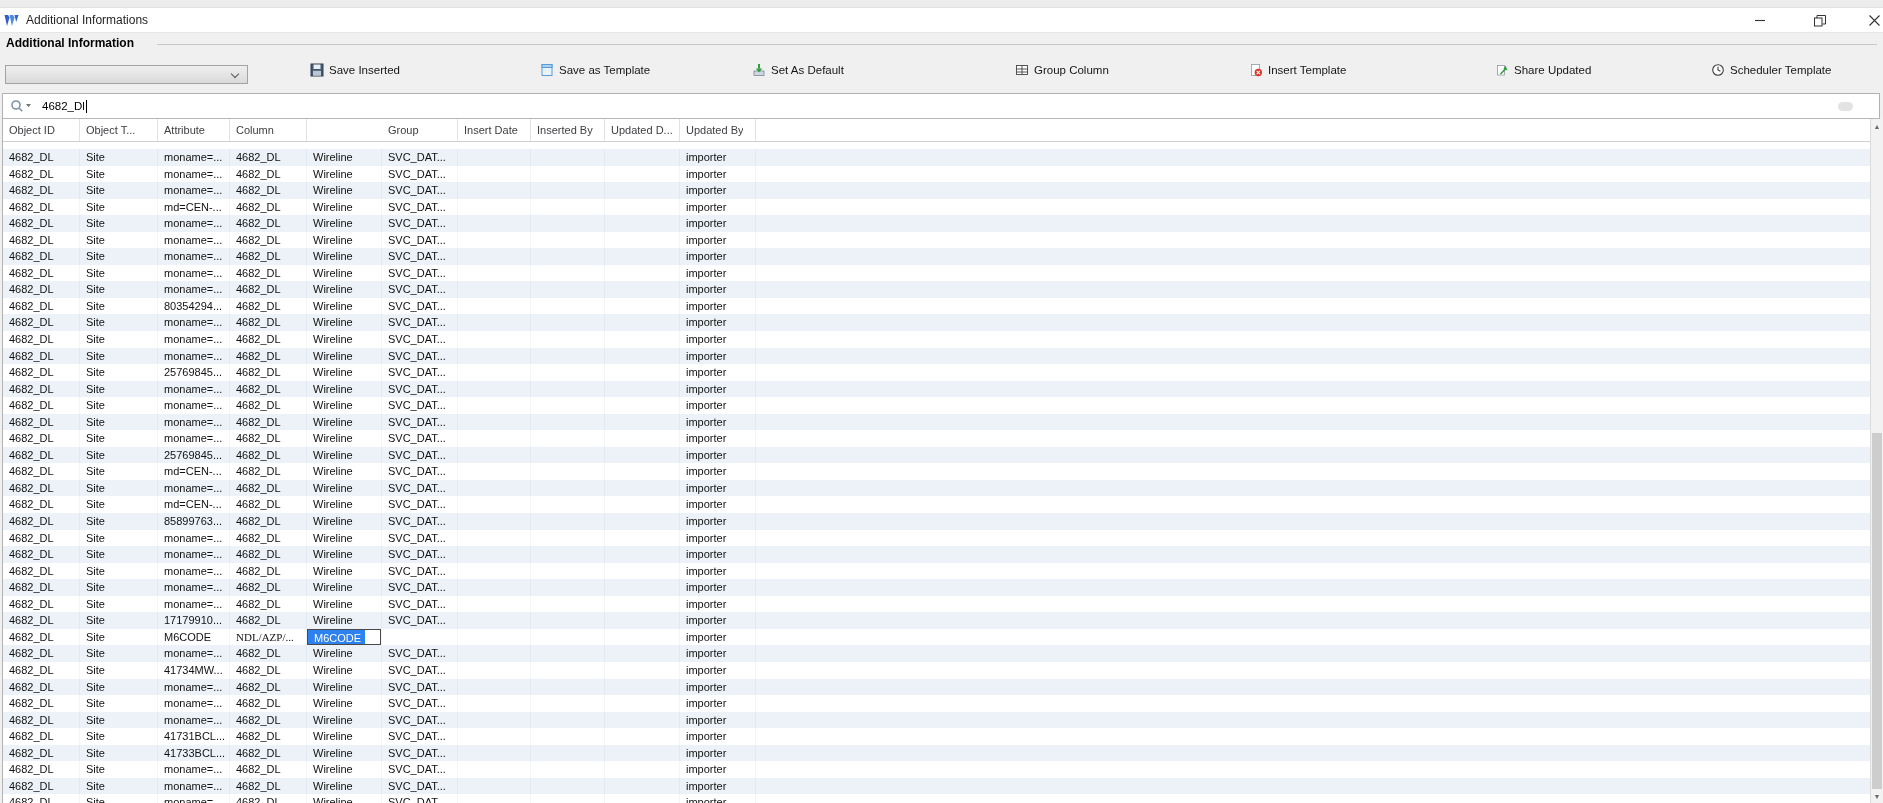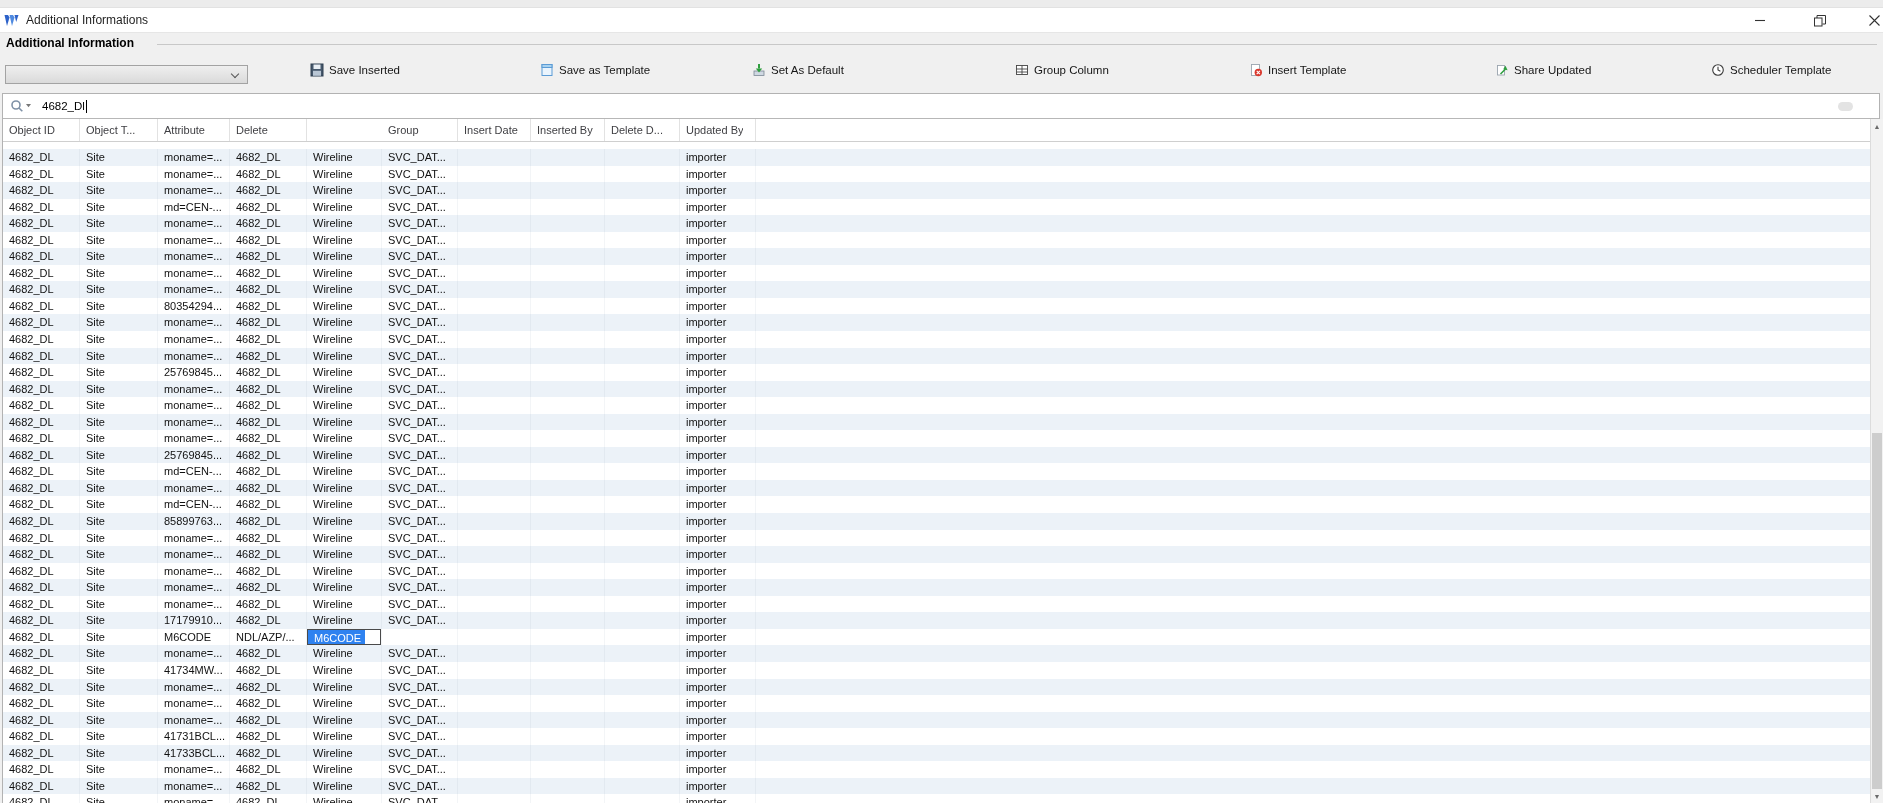--- a/index.html
+++ b/index.html
@@ -191,41 +191,41 @@
       <div class="hcell" style="width: 77px;">
         <span class="flabel">Object ID</span>
       </div>
       <div class="hcell" style="width: 78px;">
         <span class="flabel">Object T...</span>
       </div>
       <div class="hcell" style="width: 72px;">
         <span class="flabel">Attribute</span>
       </div>
       <div class="hcell" style="width: 77px;">
-        <span class="flabel">Delete</span>
+        <span class="flabel">Column</span>
       </div>
       <div class="hcell" style="width: 75px; margin-top: 24px;">
         <span class="flabel">Categ...</span>
         <span class="ficon">
   <svg width="10" height="10" viewBox="0 0 10 10">
     <path d="M1 1 L9 1 L6 5 L6 9 L4 9 L4 5 Z" fill="#ccd2da" stroke="#98a0aa" stroke-width="0.8"></path>
   </svg>
 </span>
       </div>
       <div class="hcell" style="width: 76px;">
         <span class="flabel">Group</span>
       </div>
       <div class="hcell" style="width: 73px;">
         <span class="flabel">Insert Date</span>
       </div>
       <div class="hcell" style="width: 74px;">
         <span class="flabel">Inserted By</span>
       </div>
       <div class="hcell" style="width: 75px;">
-        <span class="flabel">Delete D...</span>
+        <span class="flabel">Updated D...</span>
       </div>
       <div class="hcell" style="width: 76px;">
         <span class="flabel">Updated By</span>
       </div>
       <div class="hcell hfill"></div>
     </div>
   <div class="rowsbox" id="rows-box">
       <div class="row partial"></div>
       <div class="row alt">
         <div class="cell" style="width: 77px;">4682_DL</div>
@@ -601,21 +601,21 @@
         <div class="cell" style="width: 73px;"></div>
         <div class="cell" style="width: 74px;"></div>
         <div class="cell" style="width: 75px;"></div>
         <div class="cell" style="width: 76px;">importer</div>
         <div class="cell fill"></div>
       </div>
       <div class="row">
         <div class="cell" style="width: 77px;">4682_DL</div>
         <div class="cell" style="width: 78px;">Site</div>
         <div class="cell" style="width: 72px;">M6CODE</div>
-        <div class="cell" style="width: 77px;">NDL/AZP/...</div>
+        <div class="cell" style="width: 77px; font-family: Liberation Serif, serif;">NDL/AZP/...</div>
         <div class="cell selcell" style="width: 75px;"><span class="sel-text" style="background: rgb(46, 130, 240);">M6CODE</span></div>
         <div class="cell" style="width: 76px;"></div>
         <div class="cell" style="width: 73px;"></div>
         <div class="cell" style="width: 74px;"></div>
         <div class="cell" style="width: 75px;"></div>
         <div class="cell" style="width: 76px;">importer</div>
         <div class="cell fill"></div>
       </div>
       <div class="row alt">
         <div class="cell" style="width: 77px;">4682_DL</div>

